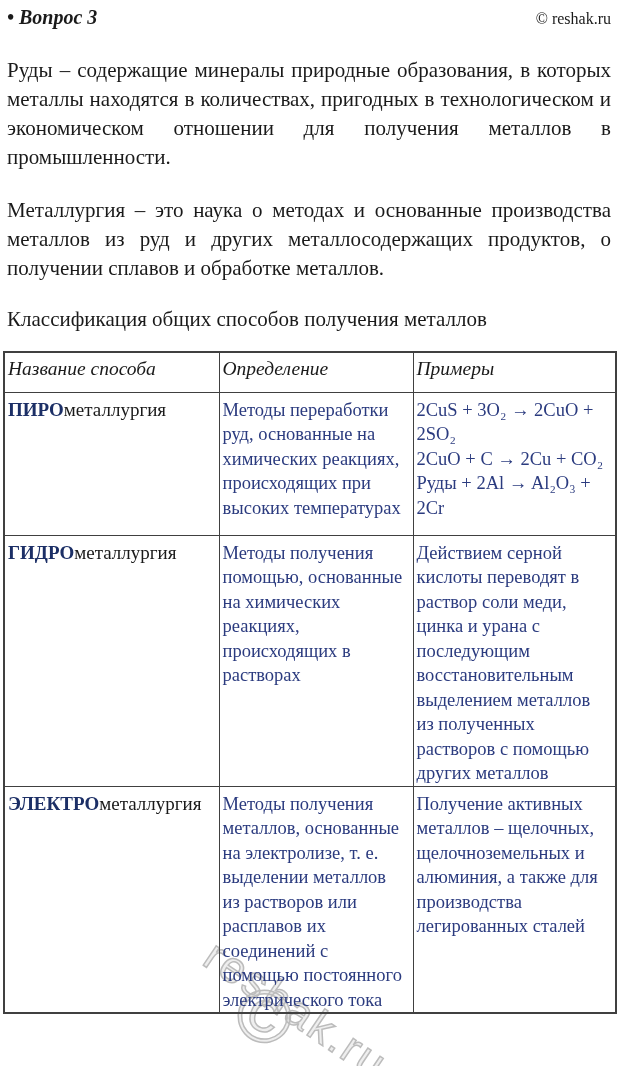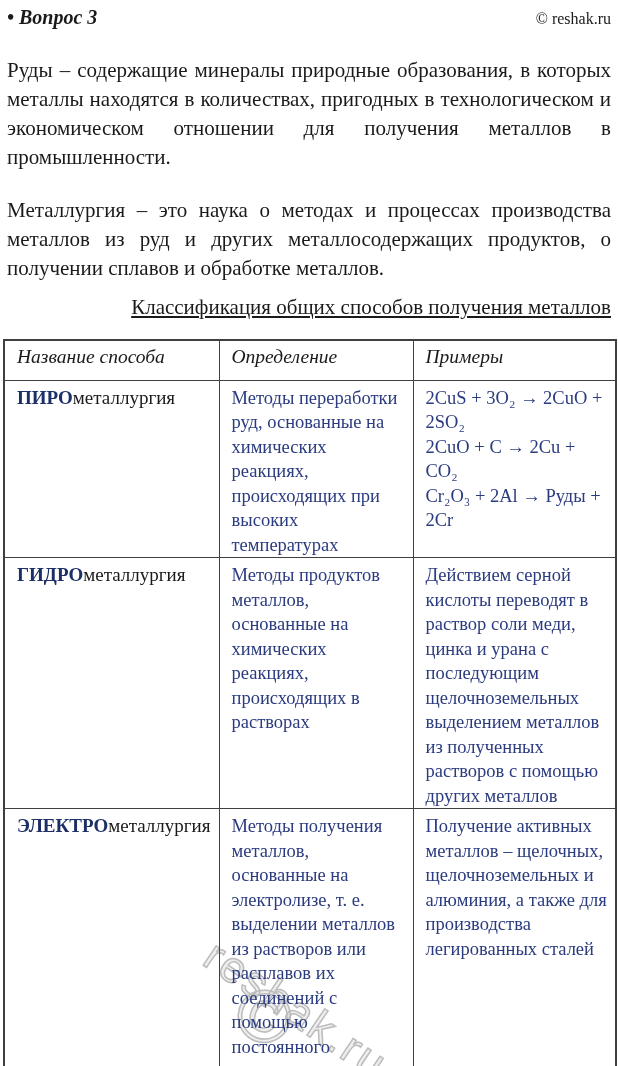--- a/index.html
+++ b/index.html
@@ -44,44 +44,43 @@
     white-space: nowrap;
   }
   .body-text {
     margin-top: 24px;
     font-size: 21px;
     line-height: 29px;
     text-align: justify;
     color: var(--body_text, #1a1a1a);
   }
   .table-title {
-    margin-top: 10px;
+    margin-top: 22px;
     font-size: 21px;
     line-height: 29px;
-    text-align: right;
+    text-align: left;
     color: var(--body_text, #1a1a1a);
-    text-decoration: underline;
   }
   
   table.methods-table {
     margin: 17px -4px 0 -4px;
     width: 612px;
     border-collapse: collapse;
     border: 2px solid var(--border, #404040);
     background: transparent;
     table-layout: fixed;
   }
   col.c1 { width: 215px; }
   col.c2 { width: 194px; }
   col.c3 { width: 203px; }
   .methods-table th, .methods-table td {
     border: 1px solid var(--border, #404040);
     vertical-align: top;
     text-align: left;
-    padding: 5px 6px 0 12px;
+    padding: 5px 6px 0 3px;
     overflow: hidden;
   }
   .methods-table th {
     height: 40px;
     font-size: 19.5px;
     font-weight: normal;
     font-style: italic;
     color: var(--body_text, #1a1a1a);
   }
   .methods-table td {
@@ -129,21 +128,21 @@
 
   <div class="content">
 
     <div class="topbar">
       <h2 class="qheading">• Вопрос 3</h2>
       <span class="copyright">© reshak.ru</span>
     </div>
 
     <p class="body-text">Руды – содержащие минералы природные образования, в которых металлы находятся в количествах, пригодных в технологическом и экономическом отношении для получения металлов в промышленности.</p>
 
-    <p class="body-text">Металлургия – это наука о методах и процессах производства металлов из руд и других металлосодержащих продуктов, о получении сплавов и обработке металлов.</p>
+    <p class="body-text">Металлургия – это наука о методах и основанные производства металлов из руд и других металлосодержащих продуктов, о получении сплавов и обработке металлов.</p>
 
 
     <div class="table-title">Классификация общих способов получения металлов</div>
 
     <table class="methods-table">
       <colgroup>
         <col class="c1">
           <col class="c2">
           <col class="c3">
       </colgroup>
@@ -154,28 +153,28 @@
           <th>Примеры</th>
         </tr>
       </thead>
       <tbody>
         <tr class="r1">
           <td class="name-cell"><b>ПИРО</b><span>металлургия</span></td>
           <td class="def-cell">Методы переработки руд, основанные на химических реакциях, происходящих при высоких температурах</td>
           <td class="ex-cell">
             <div>2CuS + 3O₂ → 2CuO + 2SO₂</div>
             <div>2CuO + C → 2Cu + CO₂</div>
-            <div>Cr₂O₃ + 2Al → Руды + 2Cr</div>
+            <div>Руды + 2Al → Al₂O₃ + 2Cr</div>
           </td>
         </tr>
         <tr class="r2">
           <td class="name-cell"><b>ГИДРО</b><span>металлургия</span></td>
-          <td class="def-cell">Методы продуктов металлов, основанные на химических реакциях, происходящих в растворах</td>
+          <td class="def-cell">Методы получения помощью, основанные на химических реакциях, происходящих в растворах</td>
           <td class="ex-cell">
-            <div>Действием серной кислоты переводят в раствор соли меди, цинка и урана с последующим щелочноземельных выделением металлов из полученных растворов с помощью других металлов</div>
+            <div>Действием серной кислоты переводят в раствор соли меди, цинка и урана с последующим восстановительным выделением металлов из полученных растворов с помощью других металлов</div>
           </td>
         </tr>
         <tr class="r3">
           <td class="name-cell"><b>ЭЛЕКТРО</b><span>металлургия</span></td>
           <td class="def-cell">Методы получения металлов, основанные на электролизе, т. е. выделении металлов из растворов или расплавов их соединений с помощью постоянного электрического тока</td>
           <td class="ex-cell">
             <div>Получение активных металлов – щелочных, щелочноземельных и алюминия, а также для производства легированных сталей</div>
           </td>
         </tr>
       </tbody>

